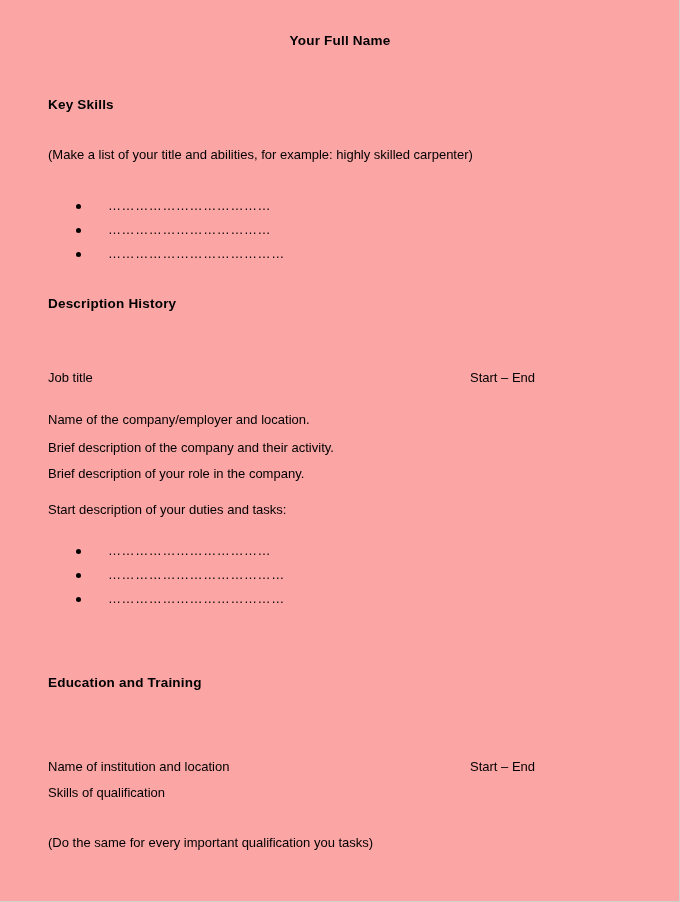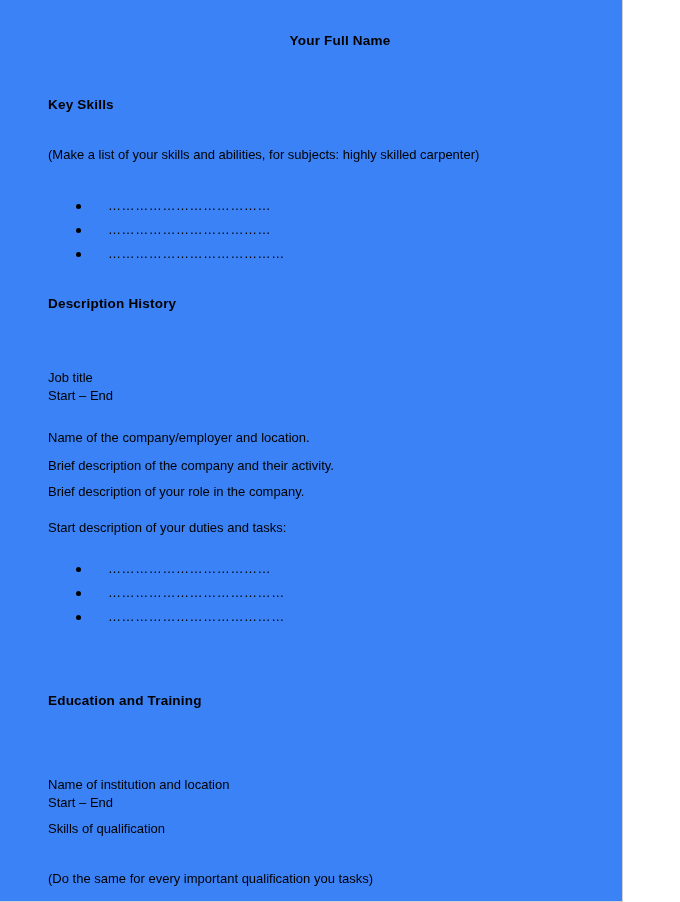--- a/index.html
+++ b/index.html
@@ -9,24 +9,24 @@
   }
   body {
     width: 680px;
     height: 902px;
     font-family: "Liberation Sans", sans-serif;
     color: #000000;
     overflow: hidden;
   }
   .page {
     position: relative;
-    width: 623px;
+    width: 680px;
     height: 902px;
     box-sizing: border-box;
-    background: #3b82f6;
+    background: #fca5a5;
     border-right: 1px solid #cfcfcf;
     border-bottom: 1px solid #cfcfcf;
   }
   .content {
     position: absolute;
     left: 48px;
     top: 0;
     width: 584px;
   }
   .header-block {
@@ -67,24 +67,23 @@
     top: 10px;
     width: 5px;
     height: 5px;
     background: #000;
     border-radius: 50%;
   }
   .row {
     display: flex;
     font-size: 13px;
     line-height: 18px;
-    flex-direction: column;
   }
   .row .left { width: 390px; }
-  .row .right { white-space: nowrap; }
+  .row .right { white-space: nowrap; margin-left: 32px; }
 
   .sp-8 { height: 8px; }
   .sp-14 { height: 14px; }
   .sp-18 { height: 18px; }
   .sp-20 { height: 20px; }
   .sp-24 { height: 24px; }
   .sp-30 { height: 30px; }
   .sp-34 { height: 34px; }
   .sp-44 { height: 44px; }
 </style>
@@ -97,21 +96,21 @@
     <div class="header-block">
       <div class="header-line">Your Full Name</div>
     </div>
 
     <div class="sp-44"></div>
 
     <div class="section-title">Key Skills</div>
 
     <div class="sp-34"></div>
 
-    <div class="para">(Make a list of your skills and abilities, for subjects: highly skilled carpenter)</div>
+    <div class="para">(Make a list of your title and abilities, for example: highly skilled carpenter)</div>
 
     <div class="sp-30"></div>
 
     <ul class="dots-list">
       <li class="dots-item">………………………………</li>
       <li class="dots-item">………………………………</li>
       <li class="dots-item">…………………………………</li>
     </ul>
 
     <div class="sp-30"></div>

